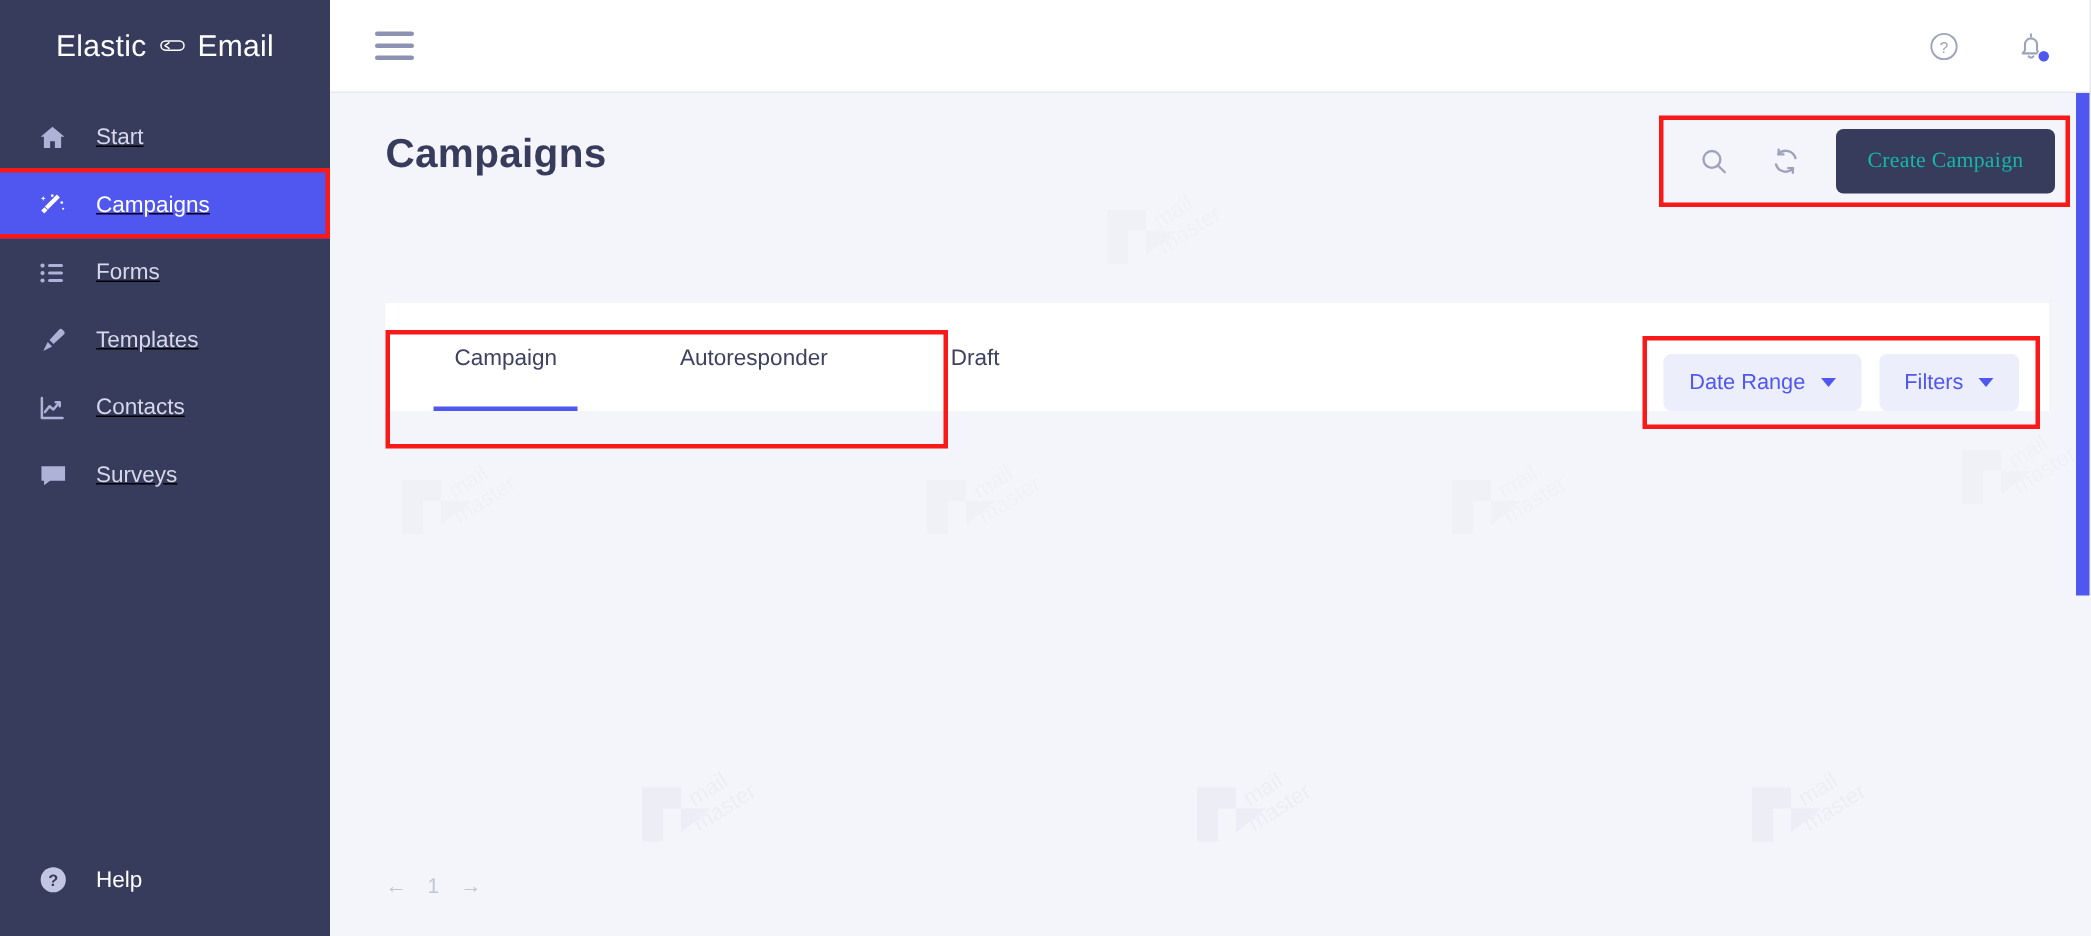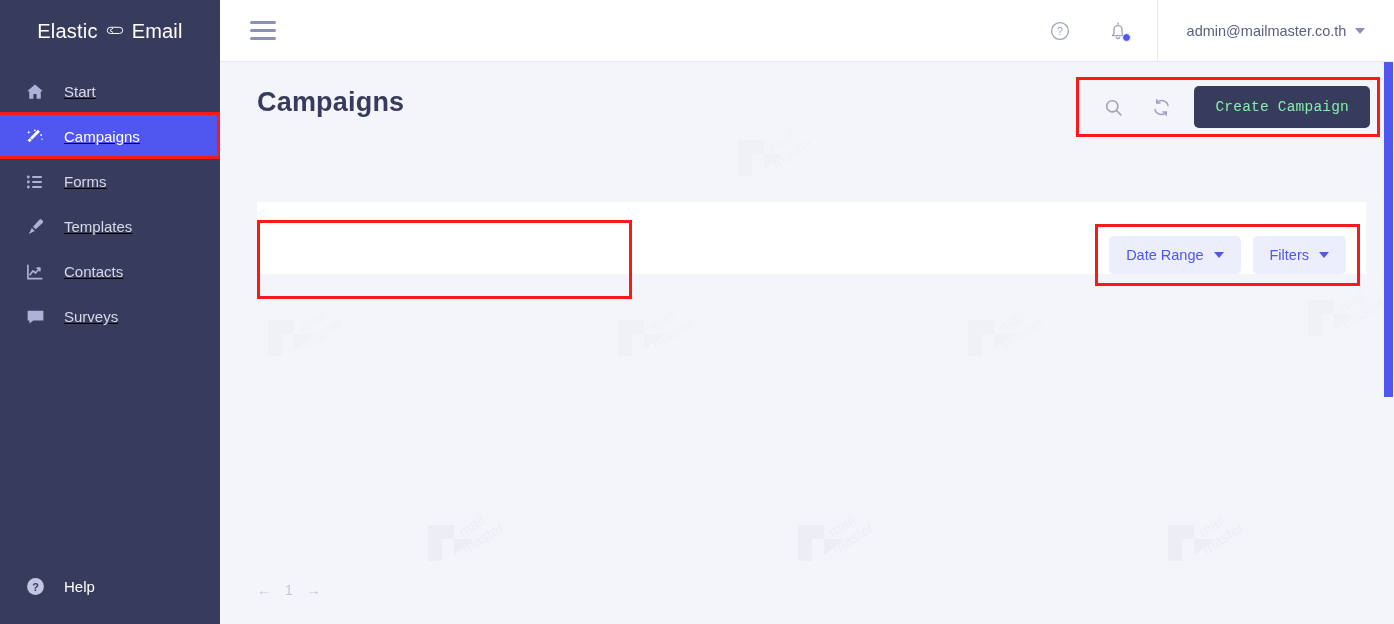--- a/index.html
+++ b/index.html
@@ -158,27 +158,27 @@
     pointer-events: none;
   }
   .icon-btn {
     width: 30px; height: 30px;
     display: flex; align-items: center; justify-content: center;
     color: #9ea2bd;
     cursor: pointer;
   }
   .btn-primary {
     background: #373b5c;
-    color: #86efac;
+    color: #14b8a6;
     font-size: 14.5px;
     padding: 13px 21px;
     border: none;
     border-radius: 5px;
     cursor: pointer;
-    font-family: Liberation Mono, monospace;
+    font-family: Liberation Serif, serif;
     letter-spacing: .2px;
   }
 
   
   .tabbar {
     position: absolute;
     left: 37px; right: 28px; top: 140px;
     height: 72px;
     background: #ffffff;
     display: flex; align-items: flex-end;
@@ -536,24 +536,20 @@
         <svg viewBox="0 0 24 24" width="22" height="22" fill="none" stroke="currentColor" stroke-width="1.5" stroke-linecap="round" stroke-linejoin="round">
           <path d="M6 17 h12 l-1.6 -2.1 v-4.4 a4.4 4.4 0 0 0 -8.8 0 v4.4 Z"></path>
           <path d="M10.3 19.2 a2 2 0 0 0 3.4 0"></path>
           <path d="M12 4.6 v-1.4"></path>
         </svg>
         <span class="bell-dot"></span>
       </div>
 
       <div class="top-divider"></div>
 
-      <div class="user-box">
-        <span>admin@mailmaster.co.th</span>
-        <span class="caret"></span>
-      </div>
     </header>
 
     <section class="content">
 
       <h1 class="page-head">Campaigns</h1>
 
       <div class="head-actions">
         <span class="annot"></span>
         <div class="icon-btn">
           <svg viewBox="0 0 24 24" width="21" height="21" fill="none" stroke="currentColor" stroke-width="1.8" stroke-linecap="round">
@@ -567,20 +563,31 @@
             <path d="M4.6 14.4 A7.6 7.6 0 0 0 17.6 17.4"></path>
             <path d="M6.6 3.2 v3.6 h3.6"></path>
             <path d="M17.4 20.8 v-3.6 h-3.6"></path>
           </svg>
         </div>
         <button class="btn-primary">Create Campaign</button>
       </div>
 
       <div class="tabbar">
         <div class="tabs-annot"></div>
+        <div class="tabs">
+          <div class="tab active">
+            <span>Campaign</span>
+          </div>
+          <div class="tab" style="margin-left:54px;">
+            <span>Autoresponder</span>
+          </div>
+          <div class="tab" style="margin-left:54px;">
+            <span>Draft</span>
+          </div>
+        </div>
 
         <div class="filter-group">
           <span class="annot"></span>
           <button class="btn-soft">
             <span>Date Range</span>
             <span class="caret-sm"></span>
           </button>
           <button class="btn-soft">
             <span>Filters</span>
             <span class="caret-sm"></span>

